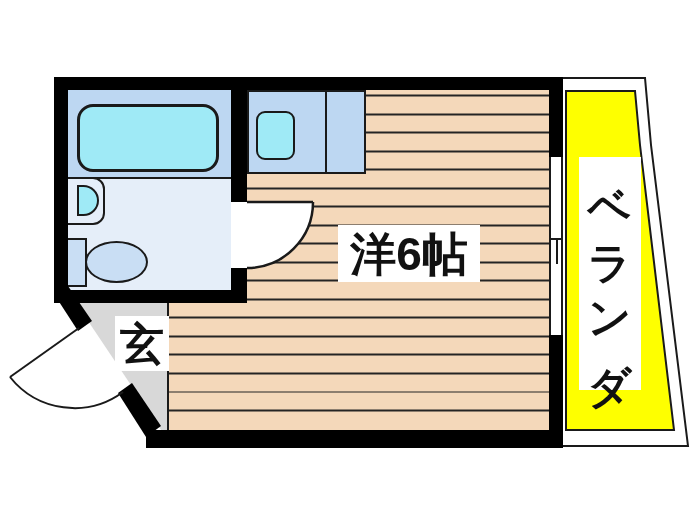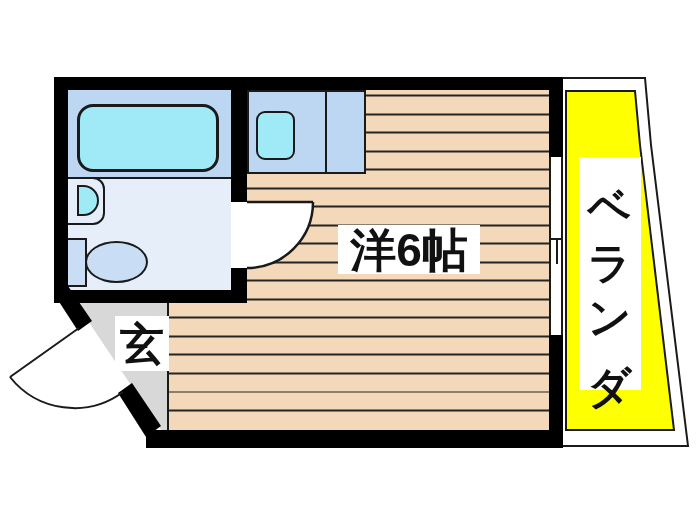--- a/index.html
+++ b/index.html
@@ -24,21 +24,21 @@
   #basin-d{left:77px;top:185px;width:22px;height:31px;background:#9feaf6;border:2px solid #1a1a1a;border-radius:0 16px 16px 0;}
   #toilet-tank{left:66px;top:238px;width:21px;height:49px;background:#c9def4;border:2px solid #1a1a1a;}
   #toilet-bowl{left:85px;top:241px;width:63px;height:42px;background:#c9def4;border:2px solid #1a1a1a;border-radius:50%;}
   #counter{left:247px;top:90px;width:119px;height:84px;background:#bdd7f2;border:2px solid #1a1a1a;}
   #counter-divider{left:325px;top:90px;width:2px;height:84px;background:#1a1a1a;}
   #kitchen-sink{left:256px;top:111px;width:39px;height:49px;background:#9feaf6;border:2px solid #1a1a1a;border-radius:9px;}
   #window{left:549px;top:157px;width:14px;height:178px;background:#fff;
           border-left:2px solid #1a1a1a;border-right:2px solid #1a1a1a;}
   #window .tick-h{position:absolute;left:0;right:0;top:81px;height:2px;background:#1a1a1a;}
   #window .tick-v{position:absolute;left:5px;top:81px;width:2px;height:26px;background:#1a1a1a;}
-  #room-label{left:338px;top:225px;width:142px;height:49px;font-size:46px;}
+  #room-label{left:338px;top:225px;width:142px;height:57px;font-size:46px;}
   #genkan-label{left:115px;top:316px;width:54px;height:55px;font-size:44px;}
   #veranda-label{left:579px;top:157px;width:62px;height:233px;font-size:43px;
     writing-mode:vertical-rl;text-orientation:upright;letter-spacing:9px;}
 </style>
 </head>
 <body>
 
 <div id="plan">
 
   <div id="floor" class="abs z1"></div>

